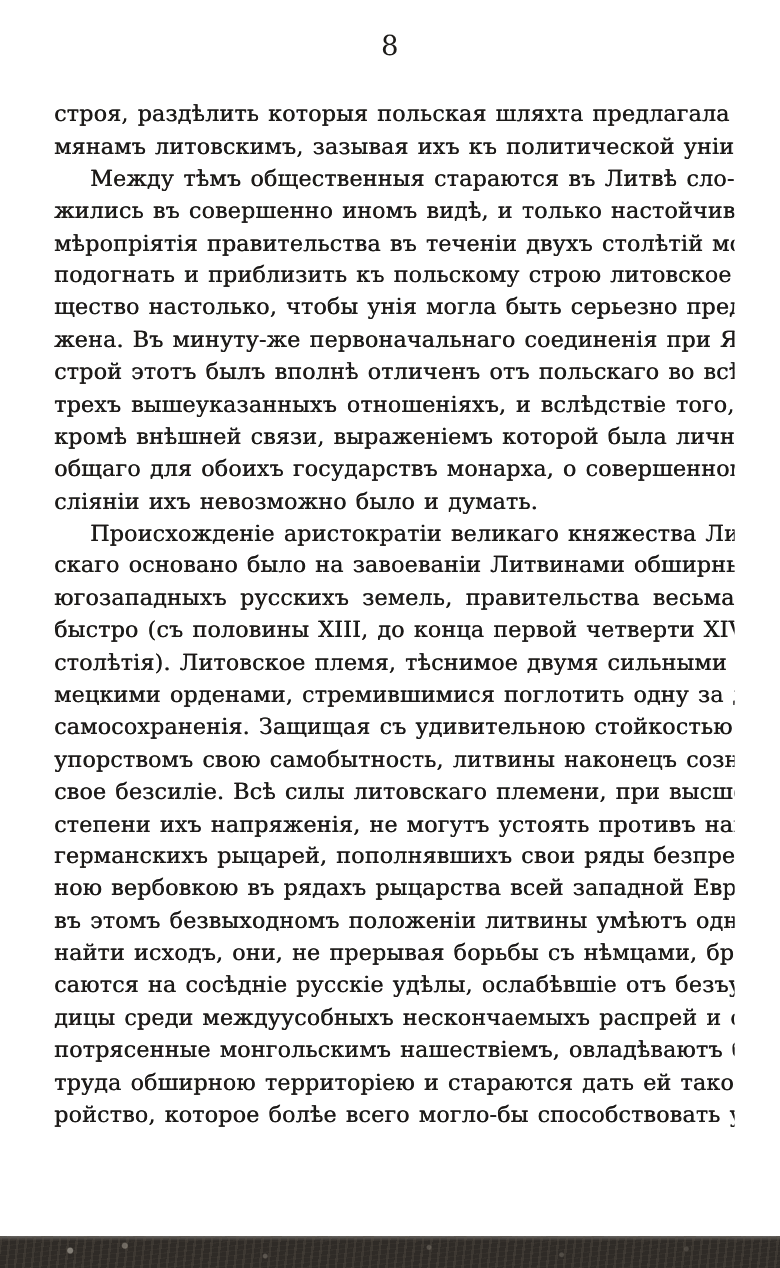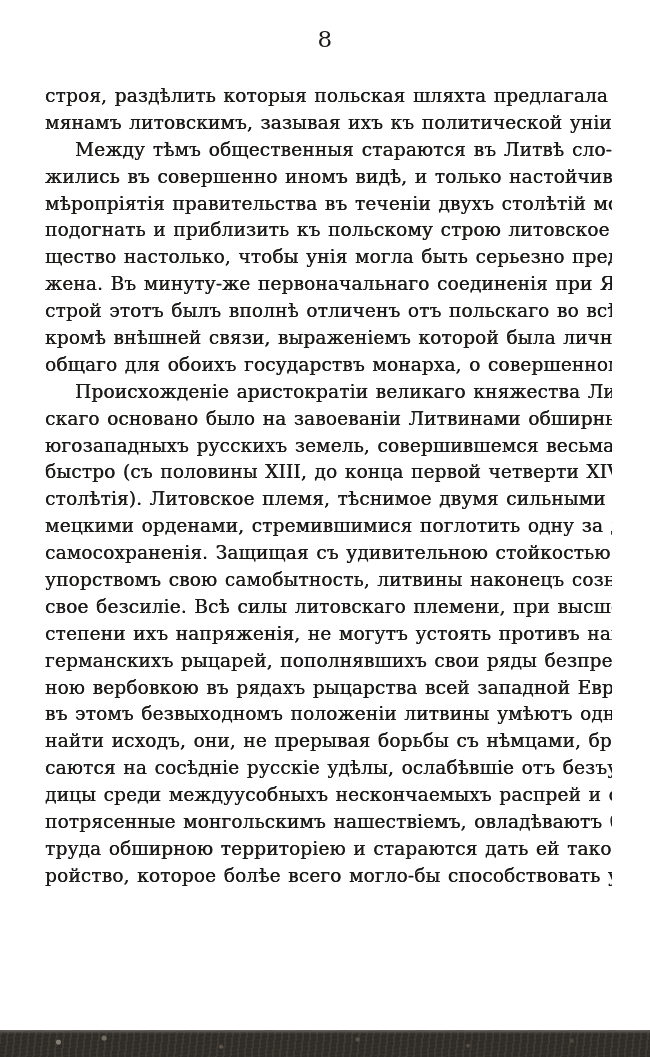--- a/index.html
+++ b/index.html
@@ -76,25 +76,27 @@
   <div class="body-text">
       <div class="line">строя, раздѣлить которыя польская шляхта предлагала зе-</div>
       <div class="line end">мянамъ литовскимъ, зазывая ихъ къ политической уніи.</div>
       <div class="line indent">Между тѣмъ общественныя стараются въ Литвѣ сло-</div>
       <div class="line">жились въ совершенно иномъ видѣ, и только настойчивыя</div>
       <div class="line">мѣропріятія правительства въ теченіи двухъ столѣтій могли</div>
       <div class="line">подогнать и приблизить къ польскому строю литовское об-</div>
       <div class="line">щество настолько, чтобы унія могла быть серьезно предло-</div>
       <div class="line">жена. Въ минуту-же первоначальнаго соединенія при Ягеллѣ</div>
       <div class="line">строй этотъ былъ вполнѣ отличенъ отъ польскаго во всѣхъ</div>
+      <div class="line">трехъ вышеуказанныхъ отношеніяхъ, и вслѣдствіе того,</div>
       <div class="line">кромѣ внѣшней связи, выраженіемъ которой была личность</div>
       <div class="line">общаго для обоихъ государствъ монарха, о совершенномъ</div>
+      <div class="line end">сліяніи ихъ невозможно было и думать.</div>
       <div class="line indent">Происхожденіе аристократіи великаго княжества Литов-</div>
       <div class="line">скаго основано было на завоеваніи Литвинами обширныхъ</div>
-      <div class="line">югозападныхъ русскихъ земель, совершившемся весьма</div>
+      <div class="line">югозападныхъ русскихъ земель, правительства весьма</div>
       <div class="line">быстро (съ половины XIII, до конца первой четверти XIV</div>
       <div class="line">столѣтія). Литовское племя, тѣснимое двумя сильными нѣ-</div>
       <div class="line">мецкими орденами, стремившимися поглотить одну за дру-</div>
       <div class="line">самосохраненія. Защищая съ удивительною стойкостью и</div>
       <div class="line">упорствомъ свою самобытность, литвины наконецъ сознаютъ</div>
       <div class="line">свое безсиліе. Всѣ силы литовскаго племени, при высшей</div>
       <div class="line">степени ихъ напряженія, не могутъ устоять противъ напора</div>
       <div class="line">германскихъ рыцарей, пополнявшихъ свои ряды безпрестан-</div>
       <div class="line">ною вербовкою въ рядахъ рыцарства всей западной Европы;</div>
       <div class="line">въ этомъ безвыходномъ положеніи литвины умѣютъ однако</div>

